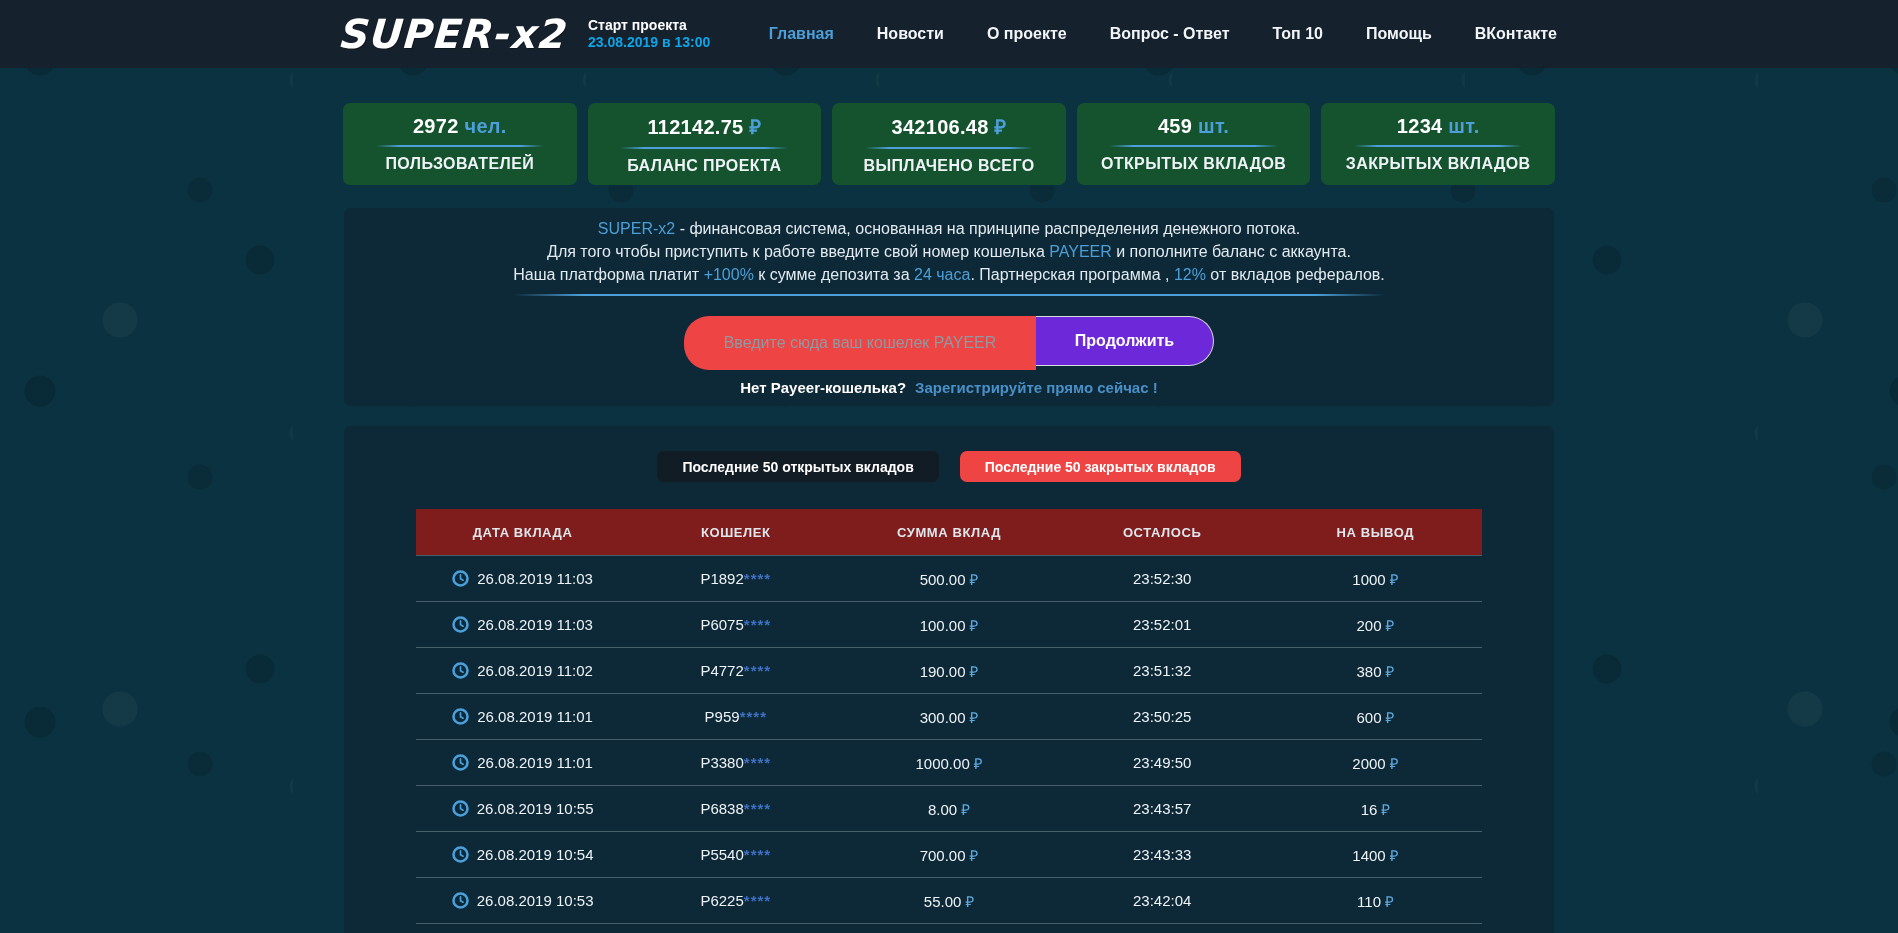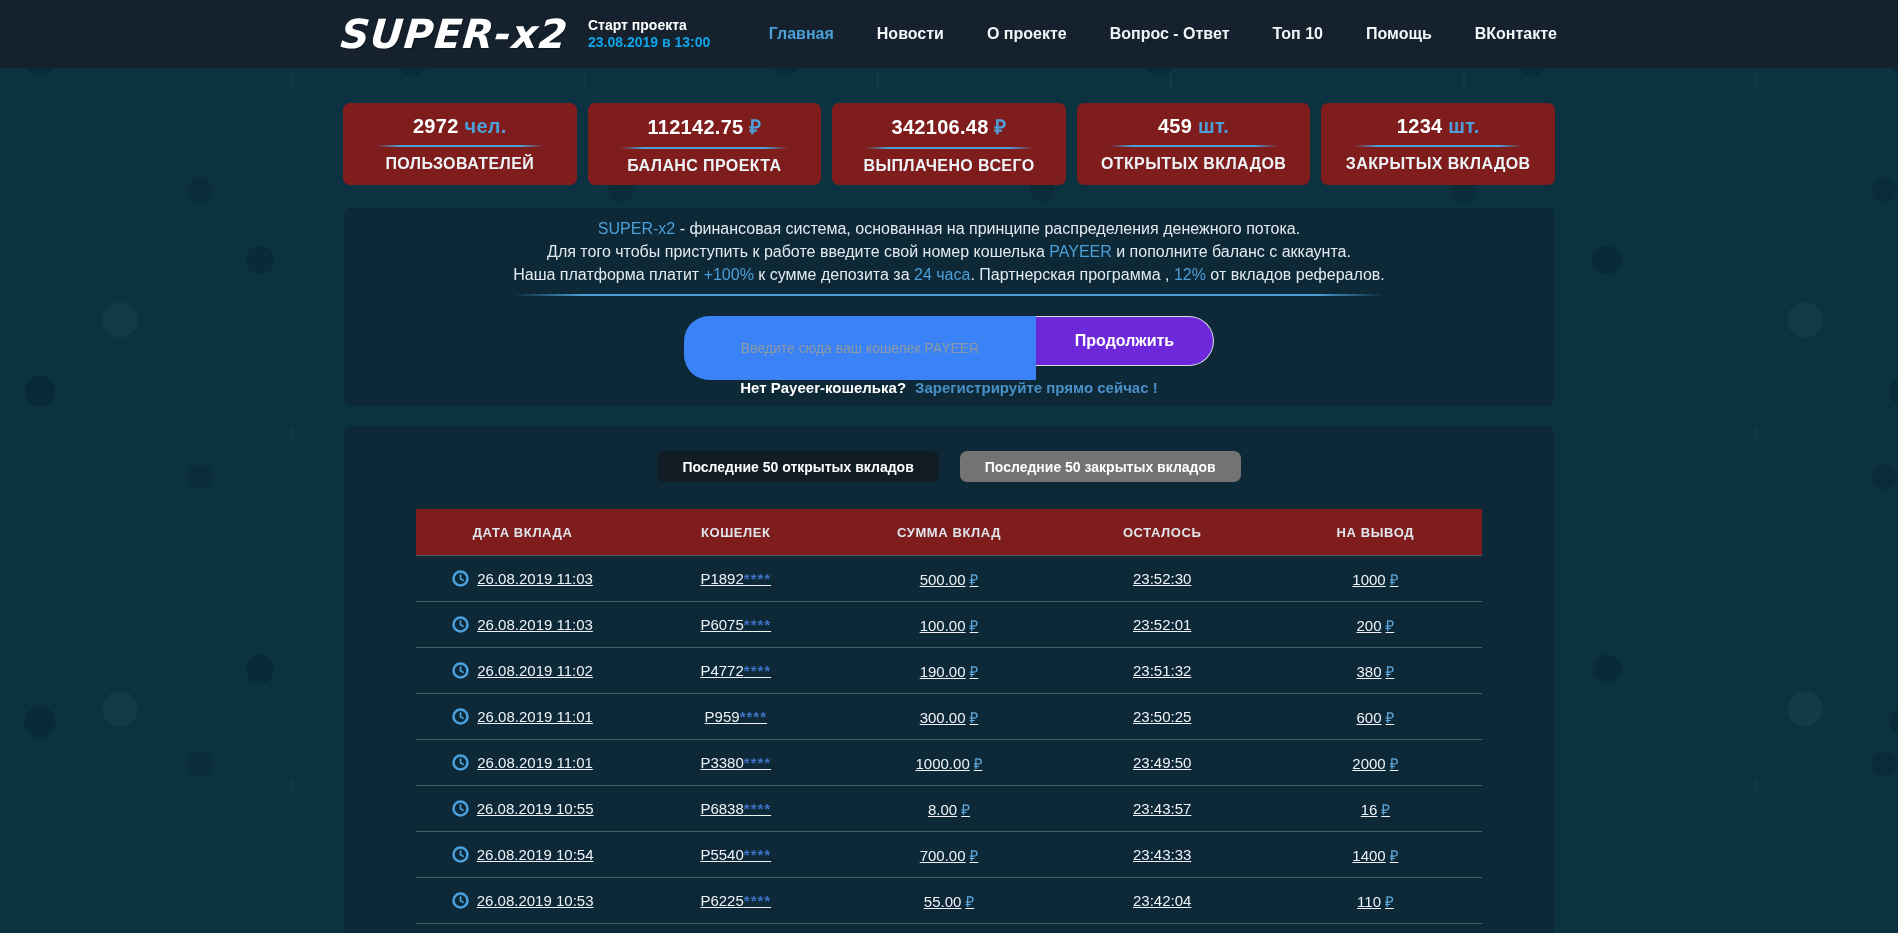--- a/index.html
+++ b/index.html
@@ -29,21 +29,21 @@
   .start-info { margin-left: 20px; line-height: 1.25; }
   .start-label { font-size: 14px; font-weight: 700; color: #ffffff; }
   .start-date  { font-size: 14px; font-weight: 700; color: #0ea5e9; }
   .nav { margin-left: auto; display: flex; align-items: center; gap: 43px; }
   .nav-item { font-size: 16px; font-weight: 700; color: #f2f6f9; cursor: pointer; white-space: nowrap; }
   .nav-item.active { color: #4c9fd8; }
 
   
   .stats { width: 1212px; margin: 35px auto 0; display: flex; gap: 11px; }
   .stat-box {
-    flex: 1; height: 82px; background: #7f1d1d; border-radius: 7px;
+    flex: 1; height: 82px; background: #14532d; border-radius: 7px;
     display: flex; flex-direction: column; align-items: center; justify-content: center;
   }
   .stat-value { font-size: 20px; font-weight: 700; color: #fff; letter-spacing: .3px; }
   .stat-unit { color: #4c9fd8; }
   .stat-divider {
     width: 72%; height: 2px; margin: 7px 0 8px;
     background: linear-gradient(90deg, transparent, #4c9fd8 14%, #4c9fd8 86%, transparent);
   }
   .stat-label { font-size: 16px; font-weight: 700; color: #eef3f7; letter-spacing: .4px; }
 
@@ -52,50 +52,50 @@
 
   .intro-panel { margin-top: 23px; padding: 9px 0 10px; }
   .intro-text { text-align: center; color: #e3ebf1; font-size: 16px; line-height: 23px; }
   .accent { color: #4c9fd8; }
   .intro-underline {
     width: 72%; height: 2px; margin: 8px auto 0;
     background: linear-gradient(90deg, transparent, #4c9fd8 8%, #4c9fd8 92%, transparent);
   }
   .wallet-form { display: flex; justify-content: center; margin-top: 20px; height: 50px; }
   .wallet-input {
-    width: 352px; height: 64px; border: 0; outline: none;
-    border-radius: 25px 0 0 25px; background: #3b82f6;
-    text-align: center; font-size: 14px; color: #2b3a44;
+    width: 352px; height: 54px; border: 0; outline: none;
+    border-radius: 25px 0 0 25px; background: #ef4444;
+    text-align: center; font-size: 16px; color: #2b3a44;
     font-family: "Liberation Sans", sans-serif;
   }
   .wallet-input::placeholder { color: #8d99a3; }
   .continue-btn {
     width: 178px; height: 50px; background: #6d28d9;
     border: 1px solid #d5dde2; border-left: none;
     border-radius: 0 25px 25px 0; color: #fff;
     font-family: "Liberation Sans", sans-serif;
     font-weight: 700; font-size: 16px; cursor: pointer;
   }
   .no-wallet-row { margin-top: 13px; text-align: center; font-size: 15px; font-weight: 700; color: #fff; }
   .register-link { color: #4a90c8; margin-left: 9px; cursor: pointer; }
 
   
   .deposits-panel { margin-top: 20px; padding-bottom: 50px; }
   .tabs { display: flex; justify-content: center; gap: 21px; padding-top: 25px; }
   .tab {
     height: 31px; padding: 0 25px; display: flex; align-items: center;
-    border-radius: 7px; background: #737373; color: #fff;
+    border-radius: 7px; background: #ef4444; color: #fff;
     font-size: 14px; font-weight: 700; cursor: pointer; white-space: nowrap;
   }
   .tab.active { background: #121c25; }
 
   .table { margin: 27px 72px 0; }
   .trow { display: grid; grid-template-columns: repeat(5, 1fr); align-items: center; text-align: center; }
   .thead { height: 46px; background: #7f1d1d; color: #dfe7ed; font-size: 13px; letter-spacing: .6px; font-weight: 700; }
-  .drow { height: 46px; border-top: 1px solid rgba(196,210,220,0.32); color: #eef3f7; font-size: 15px; text-decoration: underline; }
+  .drow { height: 46px; border-top: 1px solid rgba(196,210,220,0.32); color: #eef3f7; font-size: 15px; }
   .cell-date { display: flex; align-items: center; justify-content: center; gap: 8px; }
   .clock-icon { width: 17px; height: 17px; flex: none; }
   .wallet-mask { color: #3e71c4; font-weight: 700; letter-spacing: 1px; }
   .rub { color: #5fa8dd; margin-left: 4px; }
 </style>
 </head>
 <body>
 
 <header class="topbar">
   <div class="topbar-inner">

